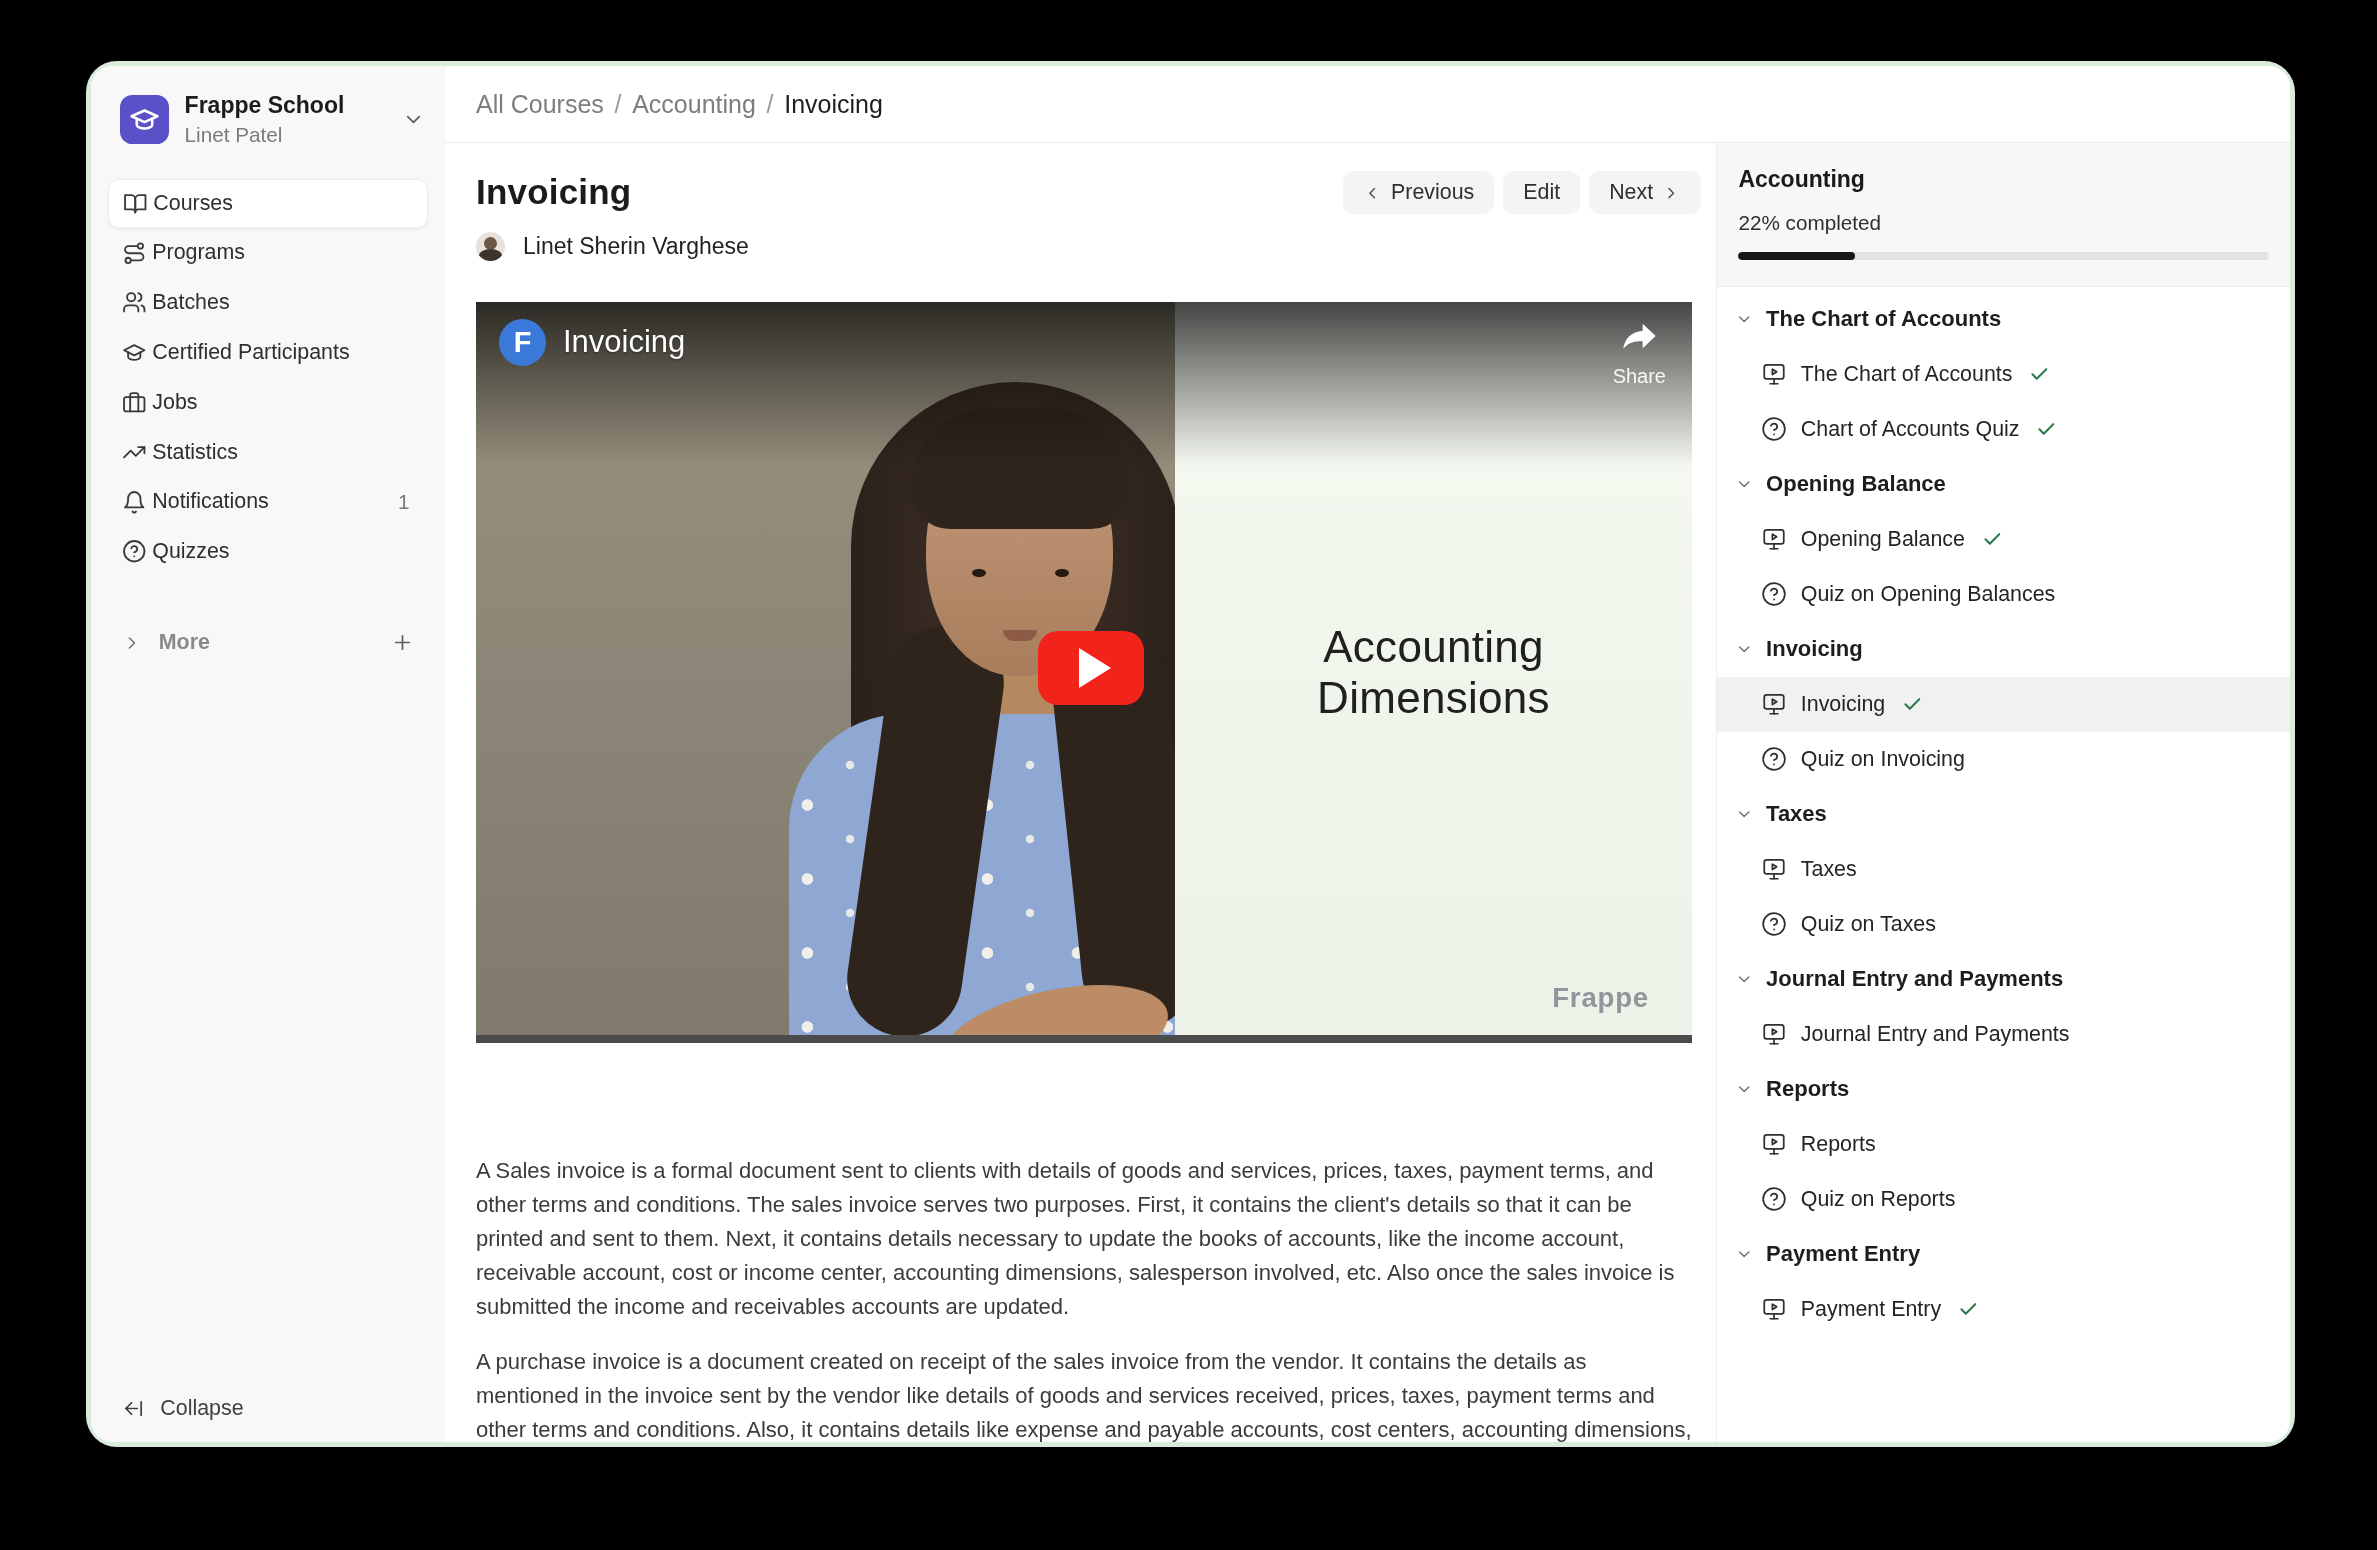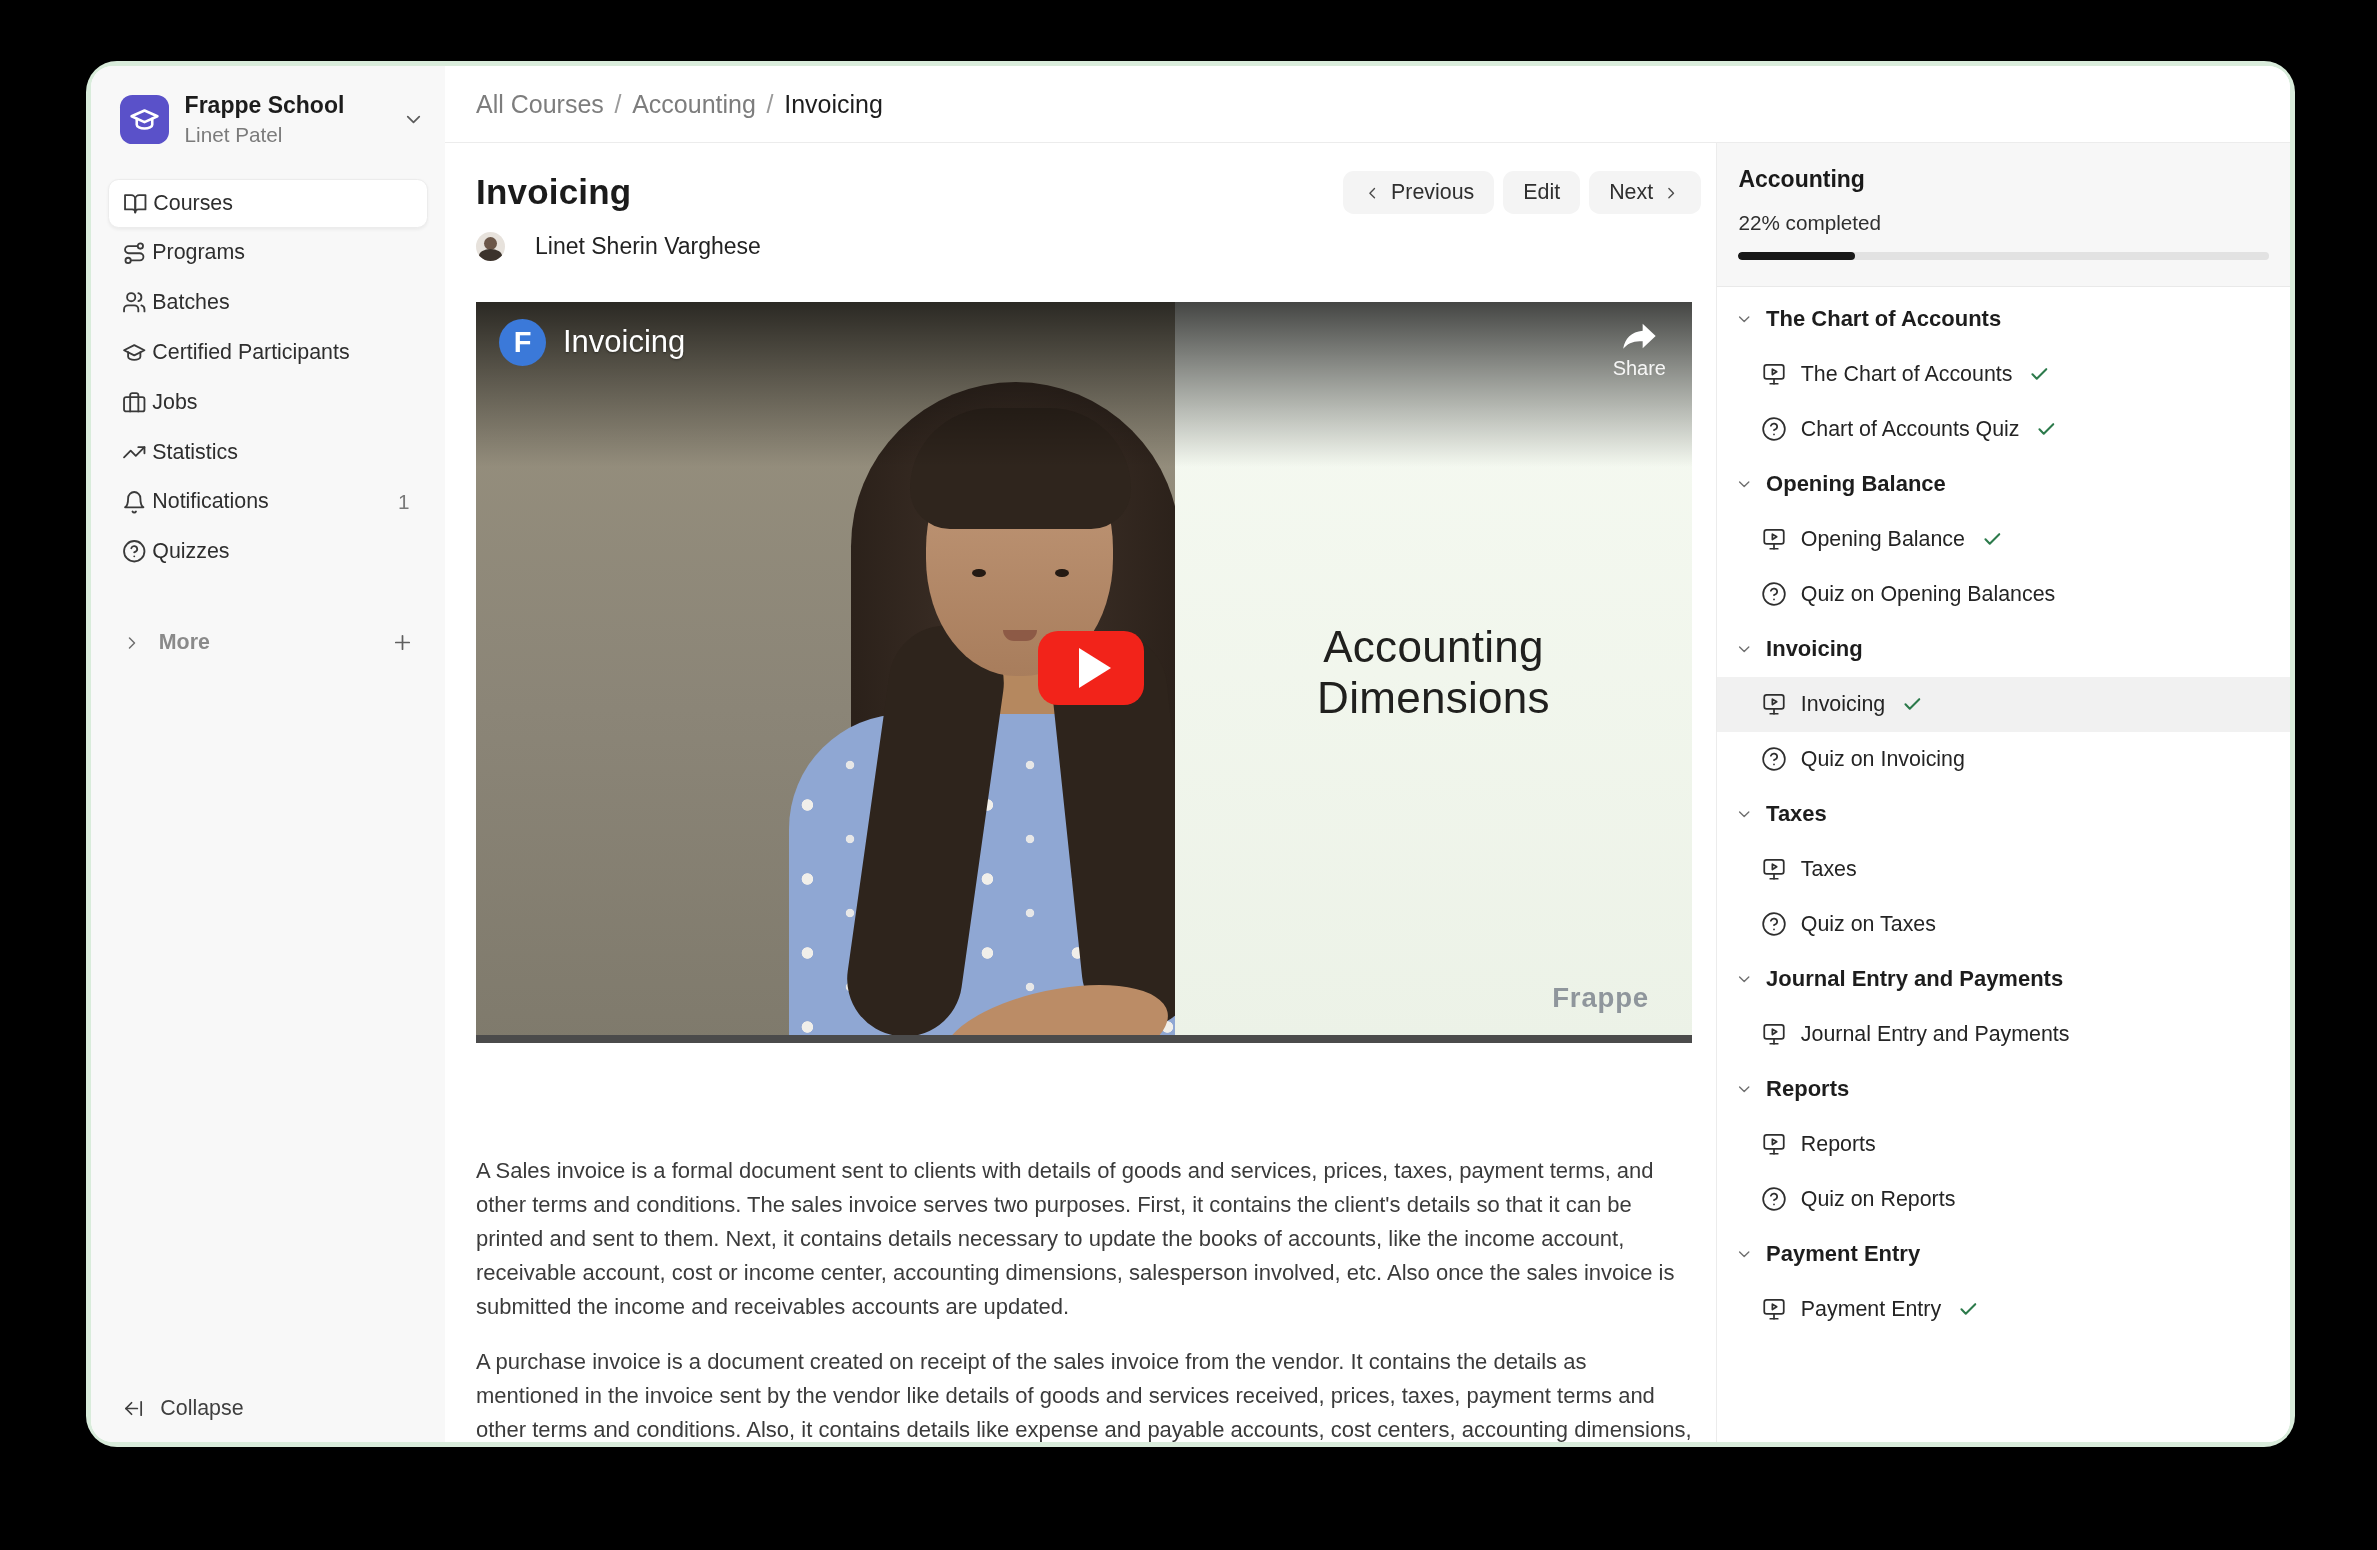--- a/index.html
+++ b/index.html
@@ -42,21 +42,21 @@
   .crumb-sep{color:#9a9a9a;}
   .crumb-current{color:#1e1e1e;font-weight:500;}
 
   .body-row{flex:1;display:flex;min-height:0;}
   .content{flex:1;padding:0 15.3px 0 31px;overflow:hidden;}
   .content-head{margin-top:27.6px;display:flex;align-items:center;justify-content:space-between;}
   .page-title{font-size:35px;font-weight:700;color:#1b1b1b;letter-spacing:0.2px;}
   .btn-row{display:flex;gap:9px;align-items:flex-end;}
   .btn{height:43px;display:inline-flex;align-items:center;gap:9.2px;padding:0 20px;background:#f4f4f4;border:none;border-radius:10.7px;font-size:21.4px;color:#2f2f2f;font-family:inherit;font-weight:500;cursor:pointer;}
   .btn .bic{width:18.4px;height:18.4px;color:#4c4c4c;}
-  .author-row{margin-top:18.4px;display:flex;align-items:center;gap:30px;}
+  .author-row{margin-top:18.4px;display:flex;align-items:center;gap:18px;}
   .avatar{width:29px;height:29px;border-radius:50%;background:#e7e2dc;overflow:hidden;position:relative;flex:none;}
   .avatar::before{content:"";position:absolute;left:7.7px;top:4.6px;width:13.8px;height:13.8px;border-radius:50%;background:#6b5648;}
   .avatar::after{content:"";position:absolute;left:3.1px;top:17px;width:23px;height:13.8px;border-radius:50% 50% 0 0;background:#3c332c;}
   .author-name{font-size:23px;color:#222;}
 
   
   .video{margin-top:41px;width:1216px;height:741px;position:relative;background:#8b8577;overflow:hidden;}
   .v-left{position:absolute;left:0;top:0;width:699px;height:100%;overflow:hidden;background:linear-gradient(180deg,#99927f 0%,#8b8577 55%,#7f7a6c 100%);}
   .p-hair{position:absolute;left:375px;top:80px;width:329px;height:689px;border-radius:165px 165px 115px 115px;background:radial-gradient(ellipse at 50% 28%,#41332a,#2b211a 72%);z-index:1;}
   .p-neck{position:absolute;left:509px;top:352px;width:74px;height:77px;background:#b5885f;z-index:2;}
@@ -73,21 +73,21 @@
   .p-eye{position:absolute;width:13.8px;height:8.4px;border-radius:50%;background:#241a13;z-index:7;top:267px;}
   .p-eye.l{left:496px;} .p-eye.r{left:579px;}
   .p-mouth{position:absolute;left:527px;top:328px;width:34px;height:11.5px;border-radius:0 0 17px 17px;background:#8d5a46;z-index:7;}
   .p-hand{position:absolute;left:464px;top:688px;width:230px;height:92px;border-radius:50%;background:#bb8c66;transform:rotate(-12deg);z-index:8;}
   .v-right{position:absolute;left:699px;top:0;right:0;height:100%;background:linear-gradient(180deg,#f6faf2,#ecf2e7);display:flex;align-items:center;justify-content:center;}
   .slide-text{font-size:44px;line-height:1.17;color:#20201e;font-weight:500;text-align:center;letter-spacing:0.3px;}
   .v-shade{position:absolute;left:0;top:0;width:100%;height:165px;background:linear-gradient(180deg,rgba(0,0,0,.72),rgba(0,0,0,0));z-index:9;}
   .v-brand{position:absolute;left:23px;top:17px;display:flex;align-items:center;gap:17px;z-index:10;}
   .v-logo{width:47px;height:47px;border-radius:50%;background:var(--fblue);color:#fff;display:flex;align-items:center;justify-content:center;font-size:29px;font-weight:700;}
   .v-title{color:#fff;font-size:31px;font-weight:500;text-shadow:0 0.8px 2.3px rgba(0,0,0,.4);}
-  .v-share{position:absolute;right:26px;top:17px;z-index:10;display:flex;flex-direction:column;align-items:center;gap:4px;cursor:pointer;justify-content:space-between;}
+  .v-share{position:absolute;right:26px;top:17px;z-index:10;display:flex;flex-direction:column;align-items:center;gap:12px;cursor:pointer;justify-content:space-between;}
   .share-ic{width:40px;height:34px;}
   .share-ic svg{width:100%;height:100%;fill:#fff;}
   .share-label{color:rgba(255,255,255,.92);font-size:20px;}
   .play-btn{position:absolute;left:562px;top:329px;width:106px;height:74px;border-radius:20px;background:var(--red);z-index:11;display:flex;align-items:center;justify-content:center;cursor:pointer;border:none;}
   .play-btn::after{content:"";display:block;margin-left:7.7px;border-style:solid;border-width:20px 0 20px 32px;border-color:transparent transparent transparent #fff;}
   .v-watermark{position:absolute;right:43px;bottom:29px;font-size:27.6px;font-weight:700;color:#8f969c;letter-spacing:0.8px;z-index:10;}
   .v-bottombar{position:absolute;left:0;bottom:0;width:100%;height:7.7px;background:#4b4b4b;z-index:12;}
 
   .para{margin-top:21.4px;width:1218px;font-size:22px;line-height:34px;color:#3b3b3b;}
   .para.first{margin-top:111px;}

